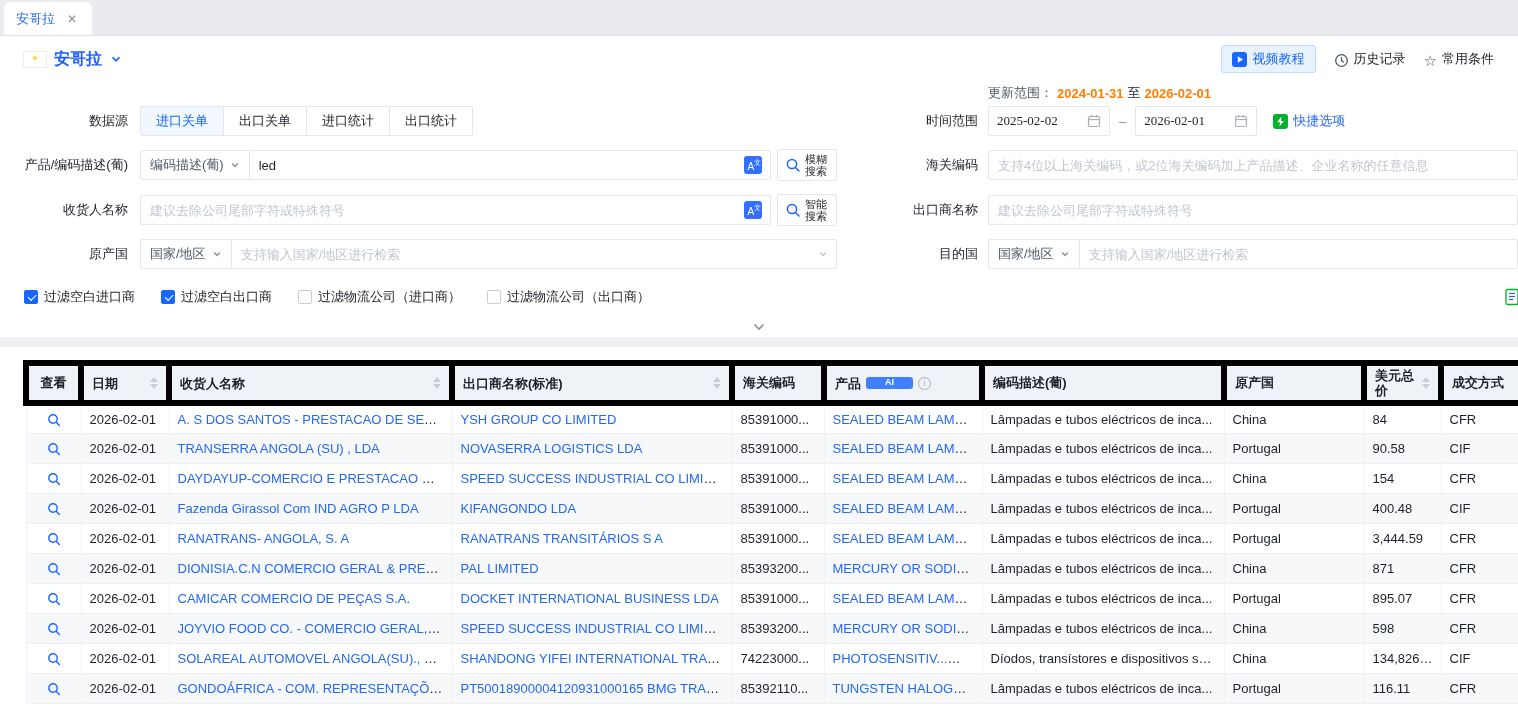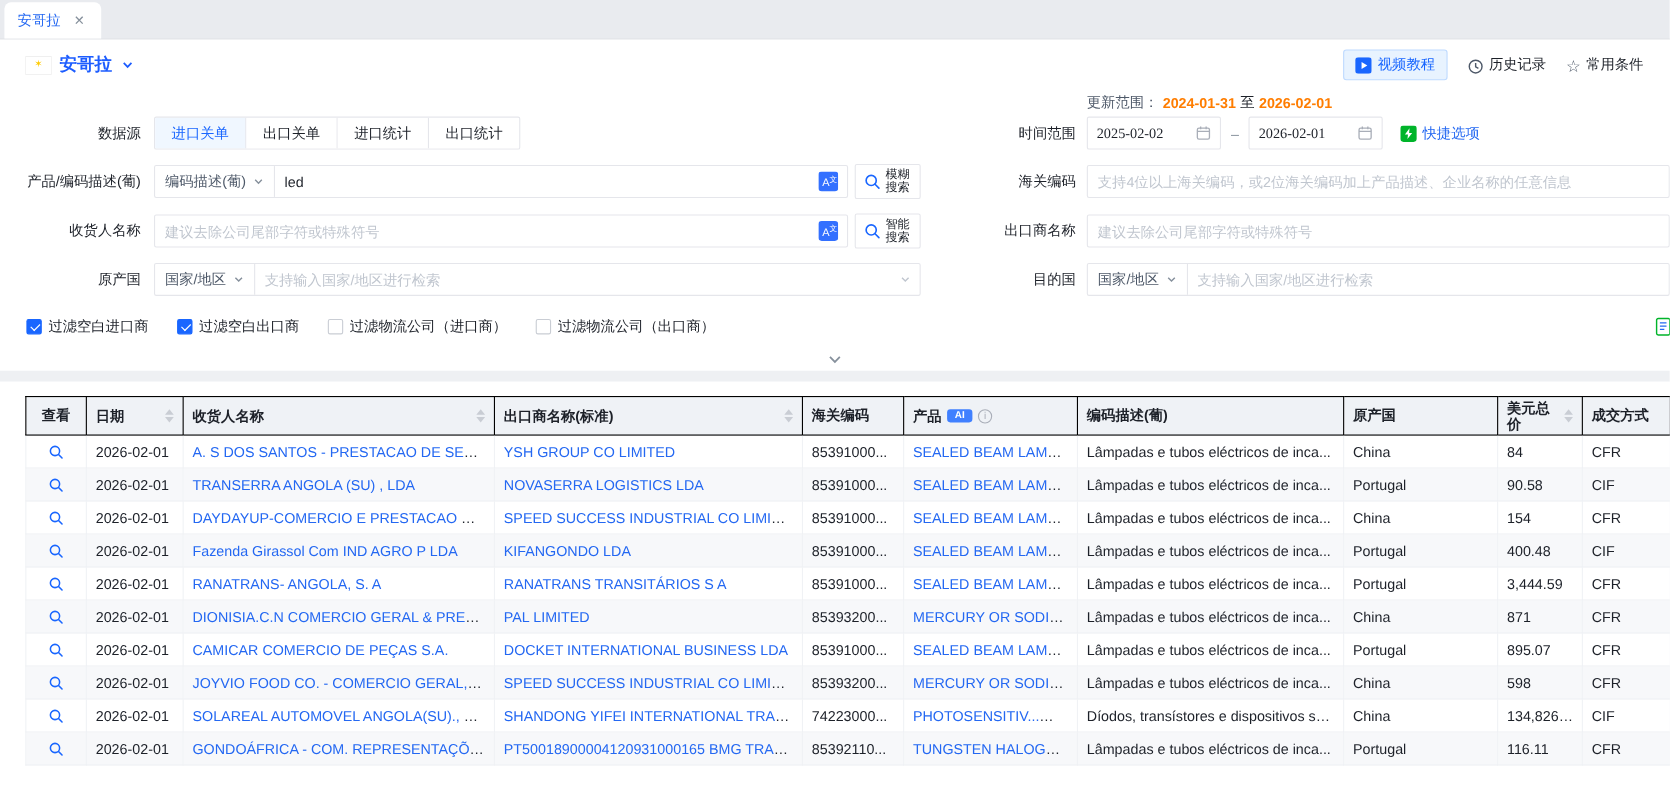--- a/index.html
+++ b/index.html
@@ -67,27 +67,27 @@
 
   
   .results{background:#fff;padding-top:13px}
   .res-head{display:flex;align-items:center;padding:0 0 10px 22px;height:32px}
   .res-title{font-size:15px;font-weight:bold;color:#1d2129}
   .res-count{color:#ff5a1f;font-weight:bold;font-size:15px;margin:0 5px}
   .res-actions{margin-left:auto;display:flex;gap:10px;margin-right:-14px}
   .act-btn{height:30px;border:1px solid #e5e6eb;border-radius:2px;background:#fff;display:flex;align-items:center;gap:6px;padding:0 12px;cursor:pointer;white-space:nowrap;font-size:13px;color:#1d2129}
 
   table{border-collapse:collapse;table-layout:fixed;width:1495px;margin-left:23px;font-size:13px}
-  thead th{background:#eff2f6;height:20px;border:1px solid #000000;padding:2px 8px;font-weight:bold;color:#1d2129;text-align:left;vertical-align:middle}
+  thead th{background:#eff2f6;height:20px;border:6px solid #000000;padding:2px 8px;font-weight:bold;color:#1d2129;text-align:left;vertical-align:middle}
   .th-flex{display:flex;align-items:center;min-height:30px}
   .th-flex .th-text{line-height:15px}
   .sort{display:inline-flex;flex-direction:column;gap:2px;margin-left:auto;padding-left:4px;cursor:pointer;flex:none}
   .sort .up{width:0;height:0;border-left:4px solid transparent;border-right:4px solid transparent;border-bottom:5px solid #c9cdd4}
   .sort .dn{width:0;height:0;border-left:4px solid transparent;border-right:4px solid transparent;border-top:5px solid #c9cdd4}
-  .ai-badge{flex:none;margin-left:5px;background:#4080ff;color:#fff;font-size:9px;font-weight:bold;border-radius:3px;padding:1px 7px;line-height:1.1}
+  .ai-badge{flex:none;margin-left:5px;background:#4080ff;color:#fff;font-size:9px;font-weight:bold;border-radius:3px;padding:1px 19px;line-height:1.1}
   .info-ic{flex:none;margin-left:5px;width:13px;height:13px;border:1px solid #a9aeb8;border-radius:50%;color:#a9aeb8;font-size:9px;font-weight:normal;display:inline-flex;align-items:center;justify-content:center;font-style:normal}
   tbody td{height:30px;border-right:1px solid #f0f2f5;border-bottom:1px solid #eef0f3;border-left:1px solid #f0f2f5;padding:0 8px;white-space:nowrap;overflow:hidden;text-overflow:ellipsis;color:#1d2129}
   tbody tr:nth-child(even){background:#f7f8fa}
   td.c-view{text-align:center}
   .mag{display:inline-flex;cursor:pointer;vertical-align:middle}
   .lk{color:#2468f2;cursor:pointer}
   .plus-badge{display:inline-block;border:1px solid #dfe2e8;border-radius:2px;color:#4e5969;font-size:11px;line-height:14px;padding:0 3px;margin-left:6px;background:#fff;vertical-align:1px}
   th.c-view-h{text-align:center}
 </style>
 </head>

